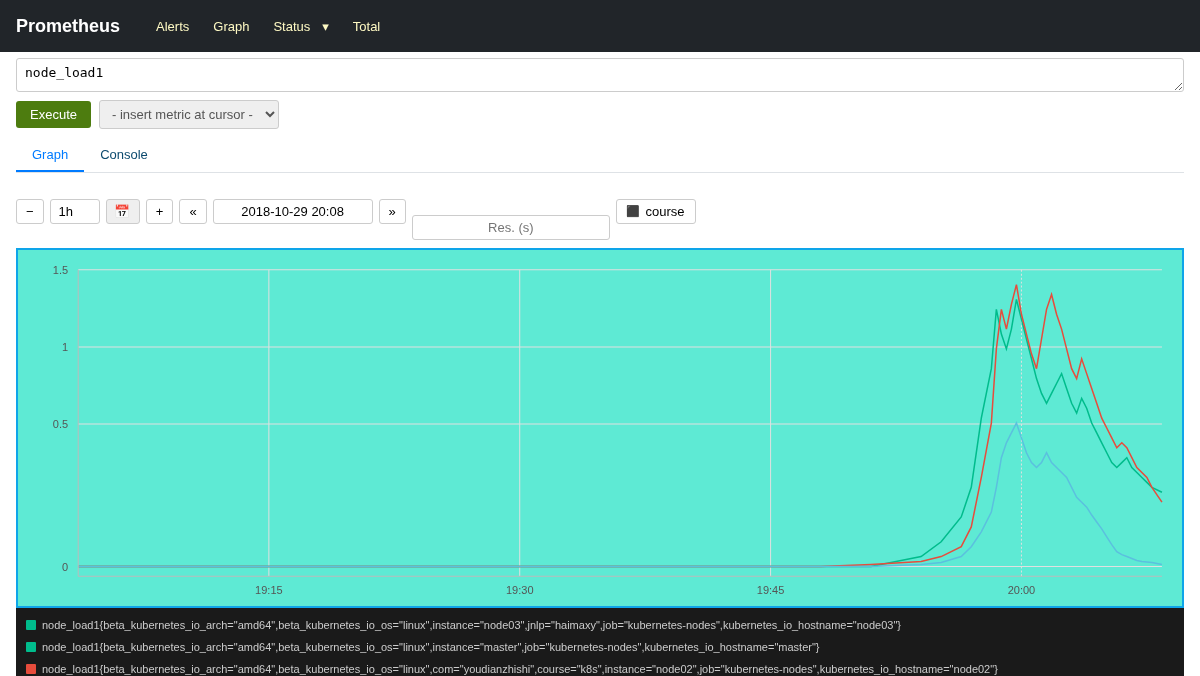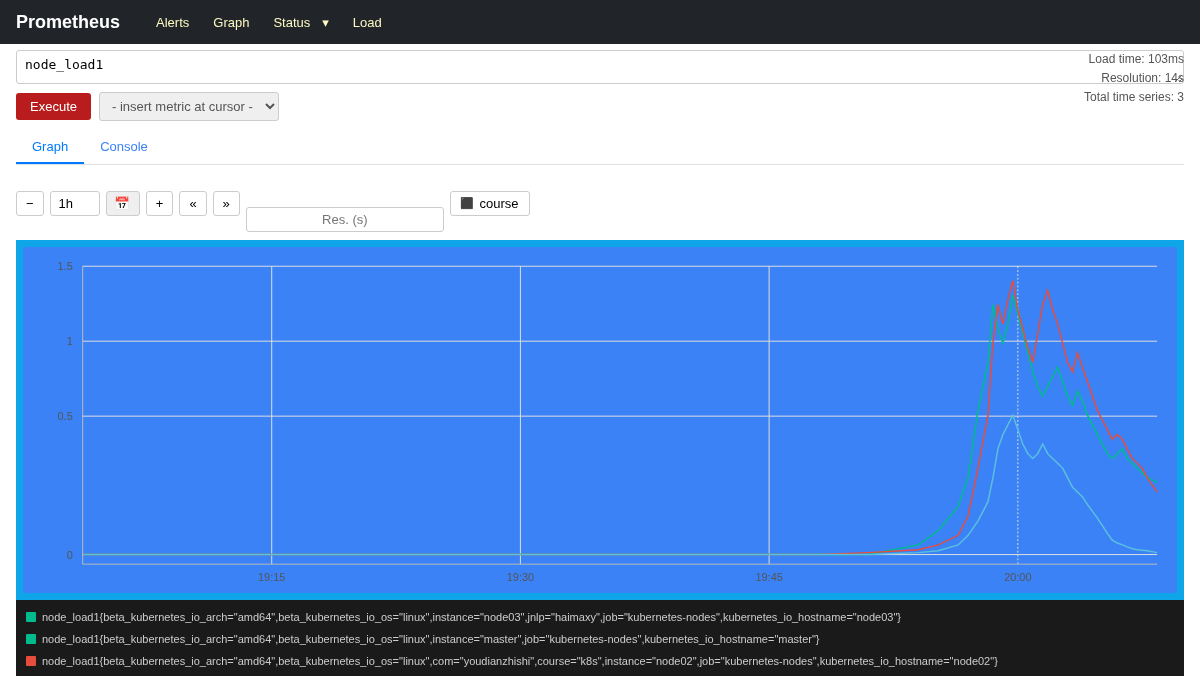--- a/index.html
+++ b/index.html
@@ -5,21 +5,21 @@
     * { box-sizing: border-box; margin: 0; padding: 0; }
     body { font-family: Arial, sans-serif; font-size: 13px; background: #fff; }
 
     
     .navbar {
       background: #212529;
       color: #fff;
       display: flex;
       align-items: center;
       padding: 0 16px;
-      height: 44px;
+      height: 52px;
     }
     .navbar-brand {
       font-size: 18px;
       font-weight: bold;
       color: #fff;
       margin-right: 24px;
     }
     .nav-link {
       color: #fef9c3;
       text-decoration: none;
@@ -67,21 +67,21 @@
     }
 
     
     .execute-row {
       display: flex;
       align-items: center;
       gap: 8px;
       margin-bottom: 10px;
     }
     .btn-execute {
-      background: #b91c1c;
+      background: #4d7c0f;
       color: #fff;
       border: none;
       border-radius: 3px;
       padding: 6px 14px;
       cursor: pointer;
       font-size: 13px;
     }
     .metric-select {
       border: 1px solid #ccc;
       border-radius: 3px;
@@ -95,21 +95,21 @@
     
     .tabs {
       display: flex;
       border-bottom: 1px solid #dee2e6;
       margin-bottom: 10px;
     }
     .tab {
       padding: 8px 16px;
       cursor: pointer;
       font-size: 13px;
-      color: #3b82f6;
+      color: #0c4a6e;
       border-bottom: 2px solid transparent;
     }
     .tab.active {
       color: #007bff;
       border-bottom: 2px solid #007bff;
     }
 
     
     .chart-controls {
       display: flex;
@@ -164,22 +164,22 @@
       gap: 5px;
       border: 1px solid #ccc;
       border-radius: 3px;
       padding: 4px 10px;
       cursor: pointer;
       font-size: 13px;
     }
 
     
     .chart-wrapper {
-      border: 7px solid #0ea5e9;
-      background: #3b82f6;
+      border: 2px solid #0ea5e9;
+      background: #5eead4;
       position: relative;
       height: 360px;
       overflow: hidden;
     }
     .chart-svg {
       width: 100%;
       height: 100%;
     }
 
     
@@ -209,32 +209,27 @@
 <body>
 
 <nav class="navbar">
   <span class="navbar-brand">Prometheus</span>
   <a class="nav-link">Alerts</a>
   <a class="nav-link">Graph</a>
   <a class="nav-link nav-dropdown">
     <span>Status</span>
     <span>▾</span>
   </a>
-  <a class="nav-link">Load</a>
+  <a class="nav-link">Total</a>
 </nav>
 
 <div class="main">
 
   <div class="query-row">
     <textarea class="query-textarea" rows="1" style="">node_load1</textarea>
-    <div class="info-panel">
-      <div>Load time: 103ms</div>
-      <div>Resolution: 14s</div>
-      <div>Total time series: 3</div>
-    </div>
   </div>
 
   <div class="execute-row">
     <button class="btn-execute">Execute</button>
     <select class="metric-select">
       <option>- insert metric at cursor -</option>
     </select>
   </div>
 
   <div class="tabs">
@@ -243,20 +238,21 @@
   </div>
 
   <div class="chart-controls">
     <button class="ctrl-btn">−</button>
     <input class="ctrl-duration" value="1h" style="">
     <button class="ctrl-calendar">
       <span>📅</span>
     </button>
     <button class="ctrl-btn">+</button>
     <button class="ctrl-btn">«</button>
+    <input class="ctrl-datetime" value="2018-10-29 20:08" style="">
     <button class="ctrl-btn">»</button>
     <input class="ctrl-res" placeholder="Res. (s)" style="">
     <div class="ctrl-stacked">
       <span style="font-size:11px;">⬛</span>
       <span>course</span>
     </div>
   </div>
 
   <div class="chart-wrapper">
     <svg class="chart-svg" viewBox="0 0 1160 360" preserveAspectRatio="none">

